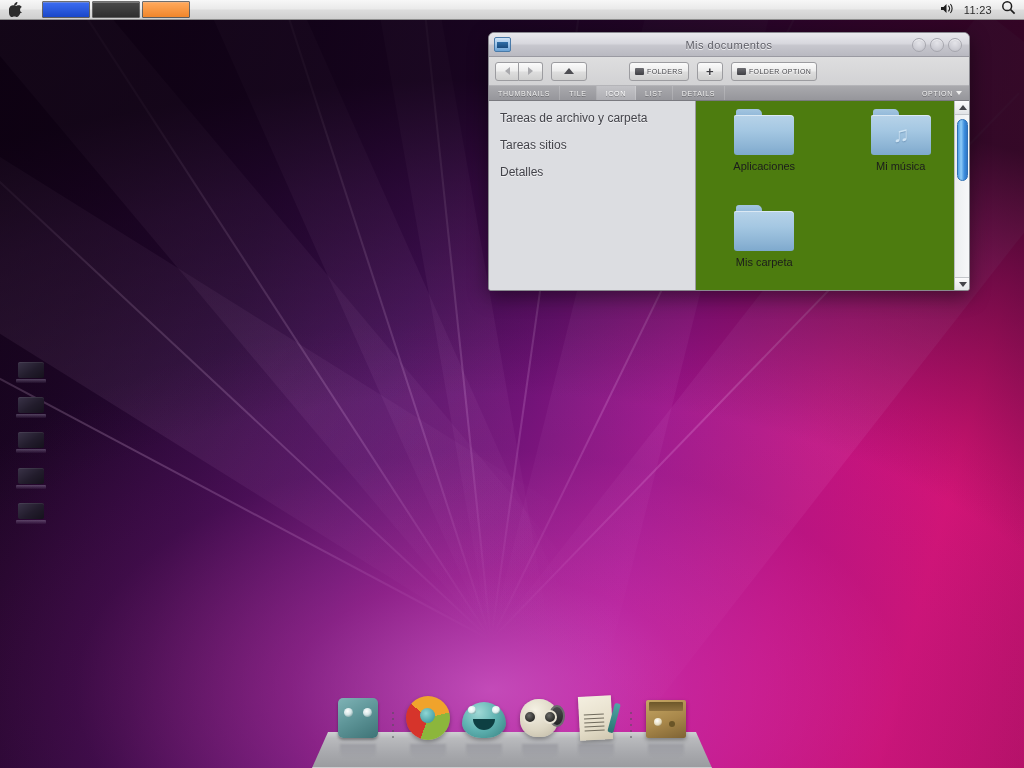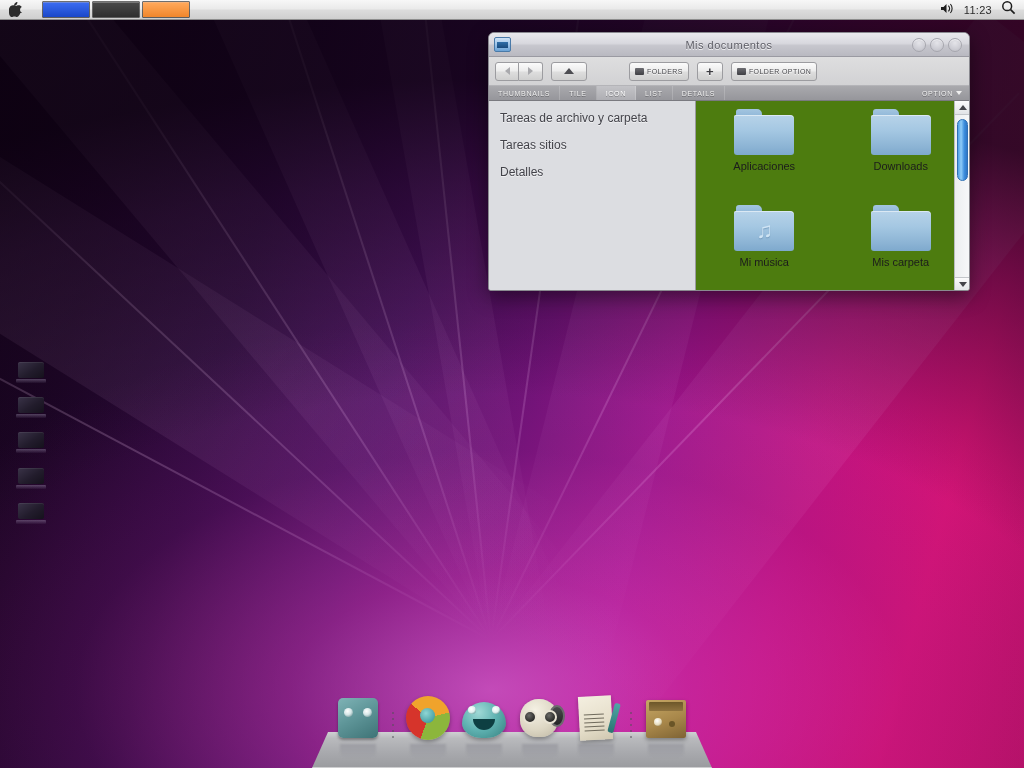--- a/index.html
+++ b/index.html
@@ -508,27 +508,20 @@
         <div class="folder">
             <div class="tab"></div>
             <div class="front"></div>
           </div>
         <div class="file-label">Aplicaciones</div>
       </div>
       <div class="file-item">
         <div class="folder">
             <div class="tab"></div>
             <div class="front"></div>
-          </div>
-        <div class="file-label">Downloads</div>
-      </div>
-      <div class="file-item">
-        <div class="folder">
-            <div class="tab"></div>
-            <div class="front"></div>
             <div class="music">♫</div>
           </div>
         <div class="file-label">Mi música</div>
       </div>
       <div class="file-item">
         <div class="folder">
             <div class="tab"></div>
             <div class="front"></div>
           </div>
         <div class="file-label">Mis carpeta</div>

